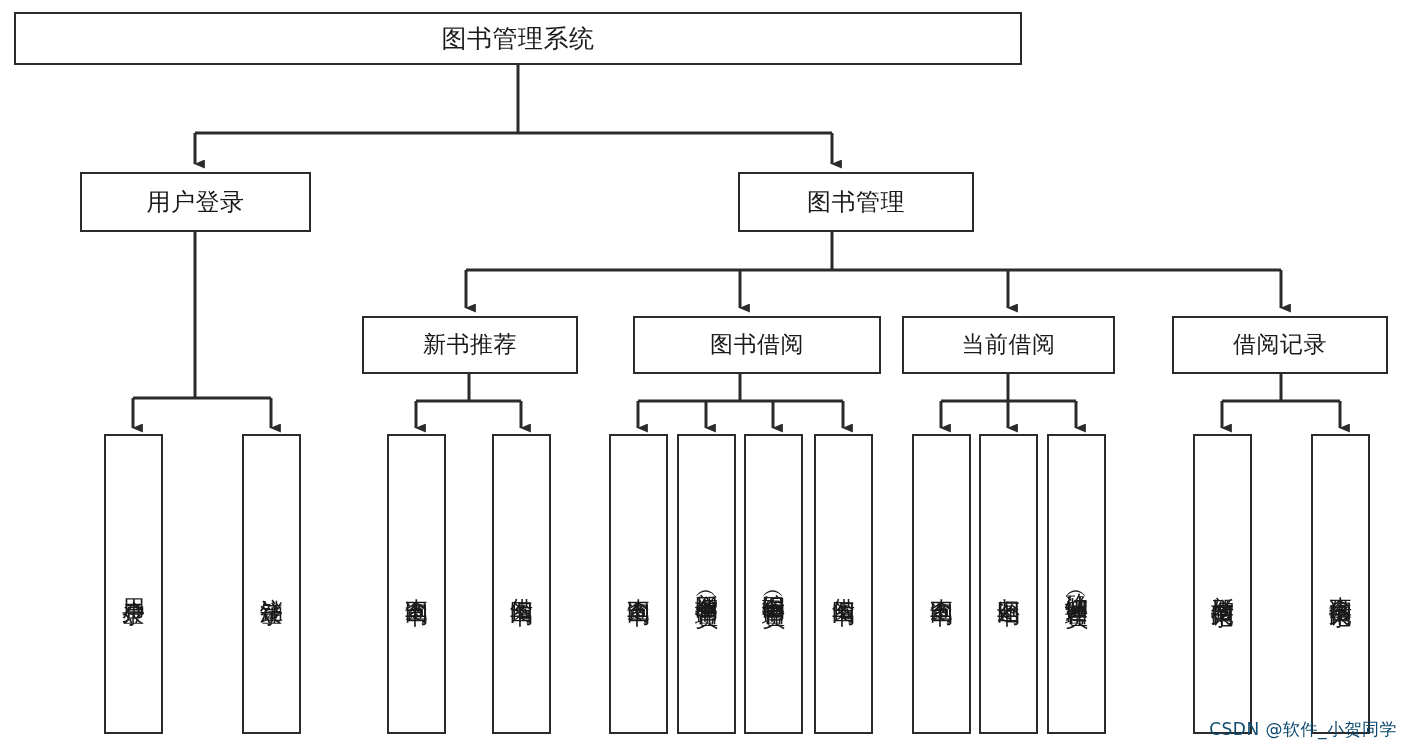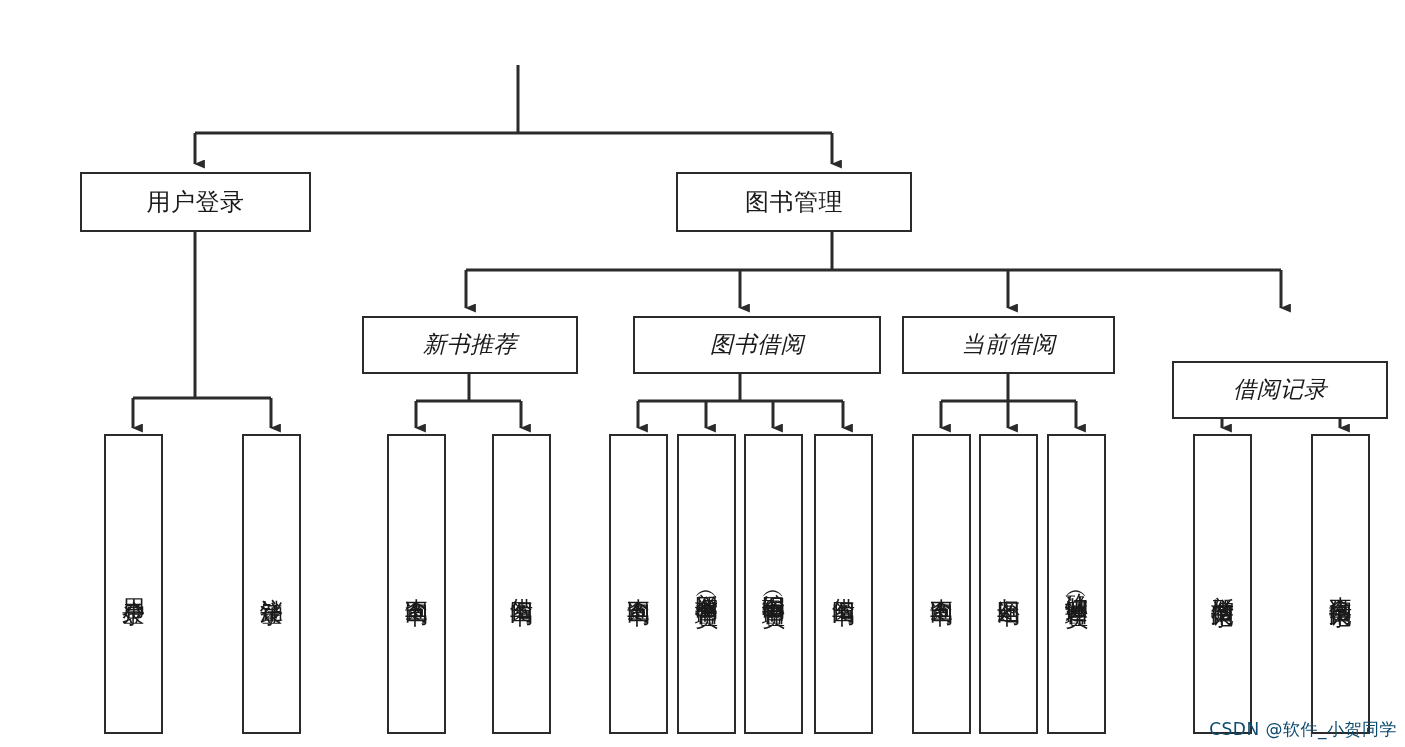--- a/index.html
+++ b/index.html
@@ -48,21 +48,20 @@
     white-space: nowrap;
   }
   .node.root .node-label {
     font-size: 25px;
   }
   .node.lvl1 .node-label {
     font-size: 24px;
   }
   .node.lvl2 .node-label {
     font-size: 23px;
-    font-style: italic;
   }
   
   .node.v {
     align-items: center;
     justify-content: center;
     padding: 4px 0;
   }
   .node.v .node-label {
     font-size: 23px;
     writing-mode: vertical-rl;
@@ -132,42 +131,45 @@
       <path d="M 1008 401 L 1008 428" marker-end="url(#arrow)"></path>
       <path d="M 1076 401 L 1076 428" marker-end="url(#arrow)"></path>
 
       <path d="M 1281 374 L 1281 401"></path>
       <path d="M 1222 401 L 1340 401"></path>
       <path d="M 1222 401 L 1222 428" marker-end="url(#arrow)"></path>
       <path d="M 1340 401 L 1340 428" marker-end="url(#arrow)"></path>
     </g>
   </svg>
 
+  <div class="node h root" style="left:14px; top:12px; width:1008px; height:53px;">
+    <span class="node-label">图书管理系统</span>
+  </div>
 
   <div class="node h lvl1" style="left:80px; top:172px; width:231px; height:60px;">
     <span class="node-label">用户登录</span>
   </div>
 
-  <div class="node h lvl1" style="left:676px; top:172px; width:236px; height:60px;">
+  <div class="node h lvl1" style="left:738px; top:172px; width:236px; height:60px;">
     <span class="node-label">图书管理</span>
   </div>
 
   <div class="node h lvl2" style="left:362px; top:316px; width:216px; height:58px;">
     <span class="node-label">新书推荐</span>
   </div>
 
   <div class="node h lvl2" style="left:633px; top:316px; width:248px; height:58px;">
     <span class="node-label">图书借阅</span>
   </div>
 
   <div class="node h lvl2" style="left:902px; top:316px; width:213px; height:58px;">
     <span class="node-label">当前借阅</span>
   </div>
 
-  <div class="node h lvl2" style="left:1172px; top:316px; width:216px; height:58px;margin-top:45px;">
+  <div class="node h lvl2" style="left:1172px; top:316px; width:216px; height:58px;">
     <span class="node-label">借阅记录</span>
   </div>
 
   <div class="node v" style="left:104px; top:434px; width:59px; height:300px;">
     <span class="node-label">用户登录</span>
   </div>
 
   <div class="node v" style="left:242px; top:434px; width:59px; height:300px;">
     <span class="node-label">注销登录</span>
   </div>

